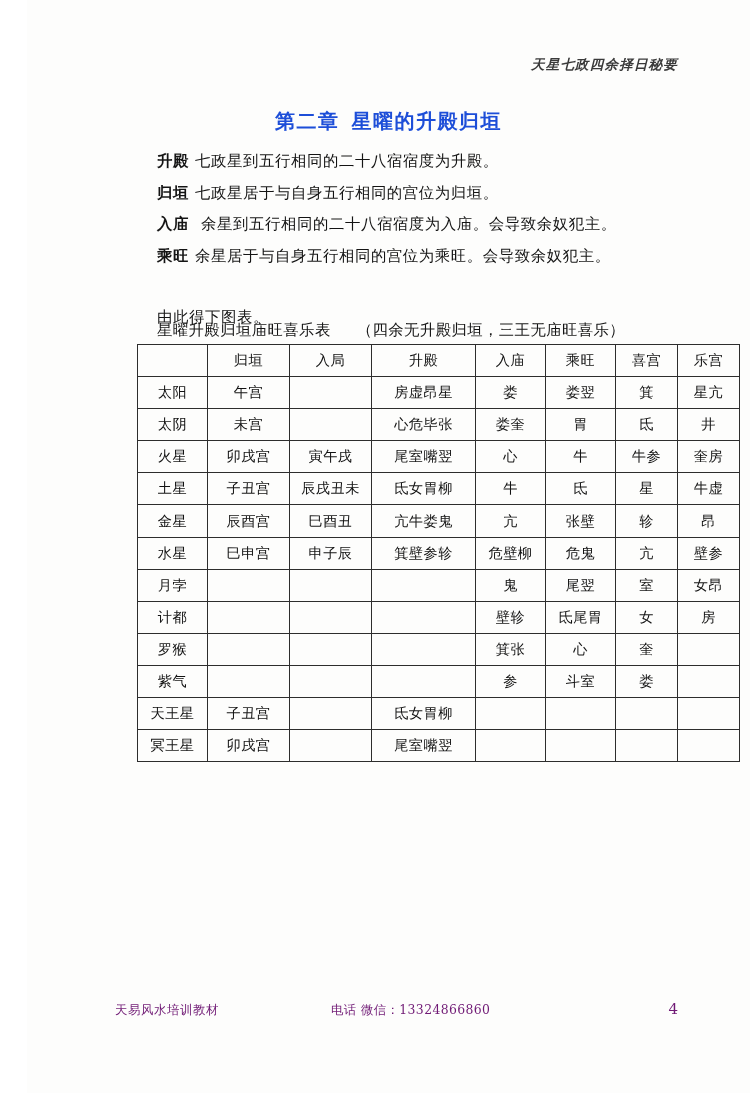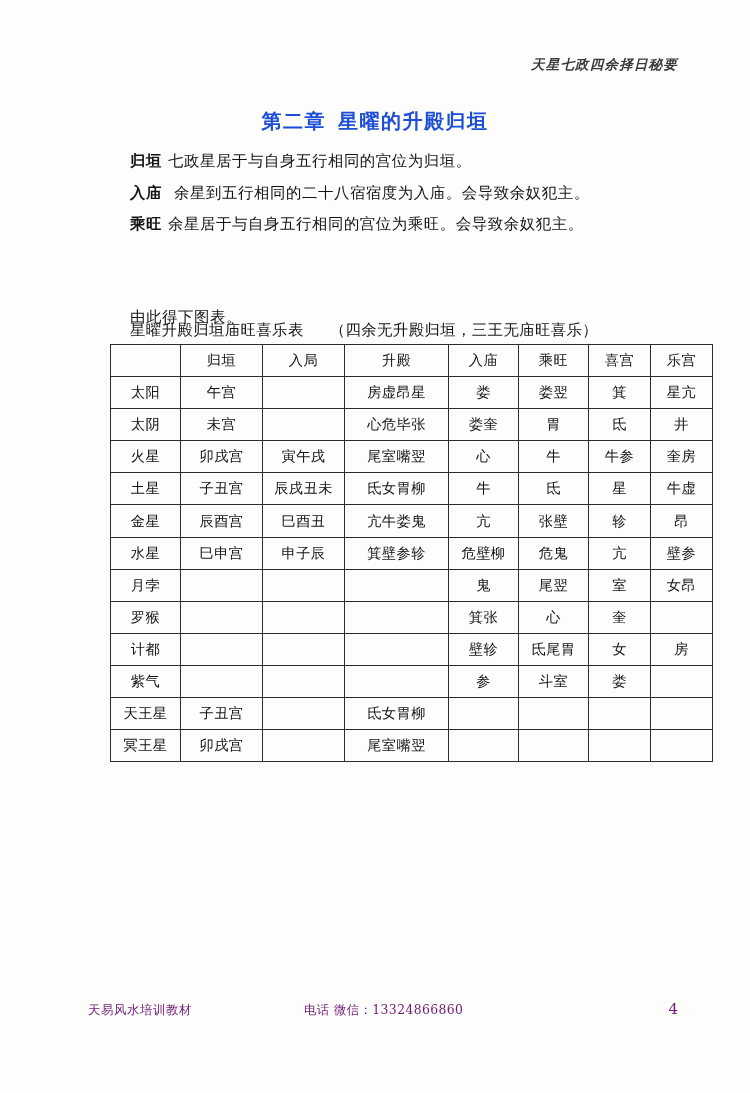--- a/index.html
+++ b/index.html
@@ -14,20 +14,21 @@
     position: relative;
     font-family: "DejaVu Serif", "Liberation Serif", serif;
     color: #151515;
     overflow: hidden;
   }
 
   .page {
     position: absolute;
     inset: 0;
     background: #fdfdfc;
+    margin-left: 27px;
   }
 
   
   .running-header {
     position: absolute;
     top: 56px;
     right: 72px;
     font-size: 13.5px;
     font-style: italic;
     font-weight: 600;
@@ -173,20 +174,23 @@
 
 <div class="page">
 
   <div class="running-header">天星七政四余择日秘要</div>
 
   <div class="chapter-title">
     <span>第二章</span><span class="gap"></span><span>星曜的升殿归垣</span>
   </div>
 
   <div class="defs">
+    <div class="def-line">
+      <span class="term">升殿</span><span>七政星到五行相同的二十八宿宿度为升殿。</span>
+    </div>
     <div class="def-line">
       <span class="term">归垣</span><span>七政星居于与自身五行相同的宫位为归垣。</span>
     </div>
     <div class="def-line wide">
       <span class="term">入庙</span><span>余星到五行相同的二十八宿宿度为入庙。会导致余奴犯主。</span>
     </div>
     <div class="def-line">
       <span class="term">乘旺</span><span>余星居于与自身五行相同的宫位为乘旺。会导致余奴犯主。</span>
     </div>
   </div>
@@ -285,38 +289,38 @@
           <td>月孛</td>
           <td></td>
           <td></td>
           <td></td>
           <td>鬼</td>
           <td>尾翌</td>
           <td>室</td>
           <td>女昂</td>
         </tr>
         <tr>
-          <td>罗猴</td>
-          <td></td>
-          <td></td>
-          <td></td>
-          <td>箕张</td>
-          <td>心</td>
-          <td>奎</td>
-          <td></td>
-        </tr>
-        <tr>
           <td>计都</td>
           <td></td>
           <td></td>
           <td></td>
           <td>壁轸</td>
           <td>氐尾胃</td>
           <td>女</td>
           <td>房</td>
+        </tr>
+        <tr>
+          <td>罗猴</td>
+          <td></td>
+          <td></td>
+          <td></td>
+          <td>箕张</td>
+          <td>心</td>
+          <td>奎</td>
+          <td></td>
         </tr>
         <tr>
           <td>紫气</td>
           <td></td>
           <td></td>
           <td></td>
           <td>参</td>
           <td>斗室</td>
           <td>娄</td>
           <td></td>

